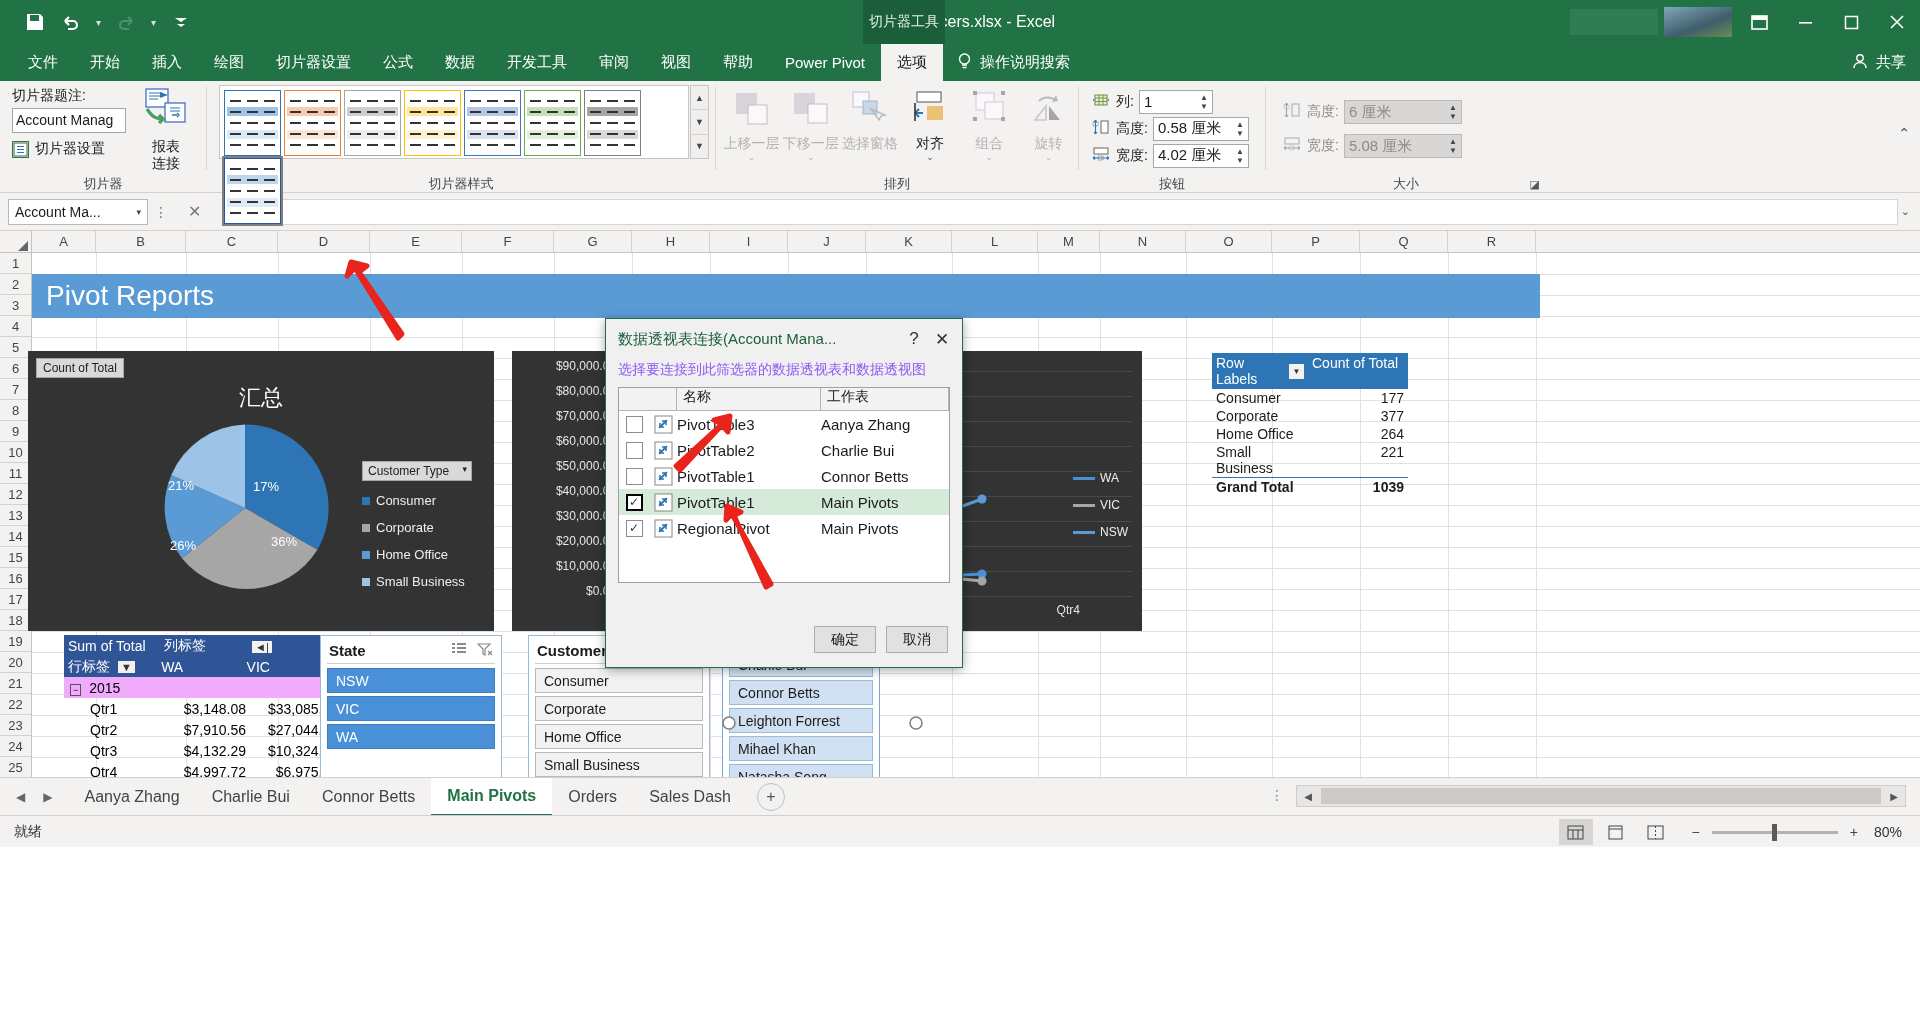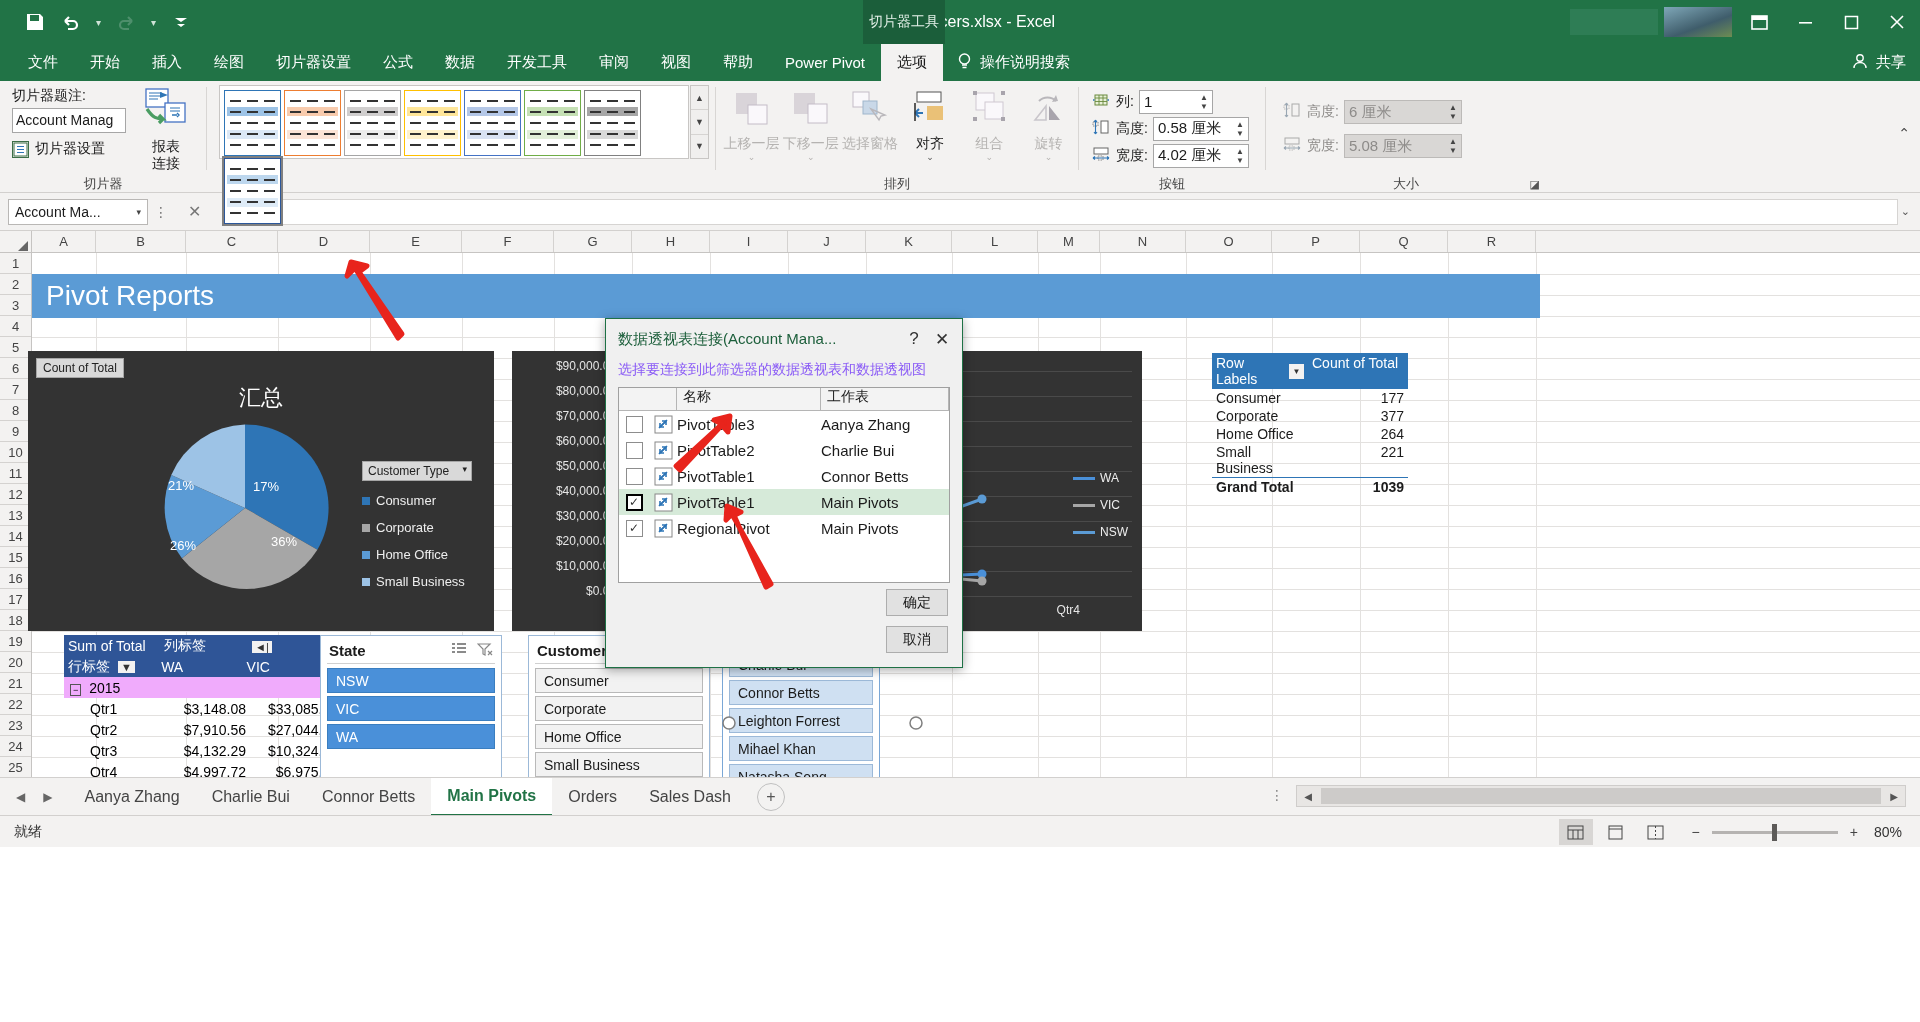--- a/index.html
+++ b/index.html
@@ -198,21 +198,21 @@
   .dl-hdr .h2 { flex:1; padding-left:6px; }
   .dl-row { display:flex; height:26px; align-items:center; font-size:15px; color:#1b1b1b; }
   .dl-row.sel { background:#d6ead9; }
   .dl-row .cb { width:30px; display:flex; justify-content:center; }
   .dl-row .cbx { width:17px; height:17px; border:1px solid #8d8d8d; background:#fff;
     display:flex; align-items:center; justify-content:center; font-size:12px; color:#333; }
   .dl-row.focus .cbx { border:2px solid #000; }
   .dl-row .pi { width:28px; display:flex; justify-content:center; }
   .dl-row .nm { width:144px; }
   .dl-row .ws { flex:1; }
-  .dlg-btns { position:absolute; right:14px; bottom:14px; display:flex; gap:10px;flex-direction:column; }
+  .dlg-btns { position:absolute; right:14px; bottom:14px; display:flex; gap:10px; }
   .dlg-btn { width:62px; height:27px; background:#e1e1e1; border:1px solid #adadad;
     display:flex; align-items:center; justify-content:center; font-size:14px; color:#1b1b1b;}
 
   
   .arrowsvg { position:absolute; left:0; top:0; pointer-events:none; }
 
   
   .sheetbar { height:38px; background:#f3f2f1; display:flex; align-items:center;
     border-top:1px solid #d2d0ce; position:relative; }
   .nav-arrows { display:flex; gap:18px; padding:0 16px; color:#666; font-size:12px; }
@@ -593,20 +593,21 @@
               <i></i>
             </div>
         </div>
       </div>
       <div class="gal-scroll">
         <div>▲</div>
         <div>▼</div>
         <div style="border-bottom:none;">▼</div>
       </div>
     </div>
+    <div class="rgroup-title">切片器样式</div>
   </div>
 
   <div class="rsep"></div>
 
   <div class="rgroup" style="width:362px;">
     <div class="rgroup-body" style="padding-left:6px;">
       <div class="arbtn">
         <span>
           <svg width="42" height="38" viewBox="0 0 42 38">
               <rect x="5" y="4" width="21" height="21" fill="#d9d4d9"></rect>

